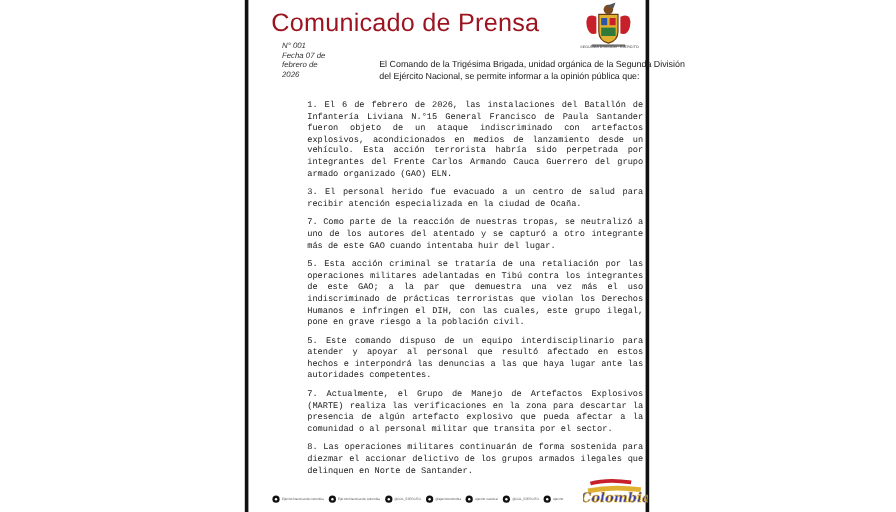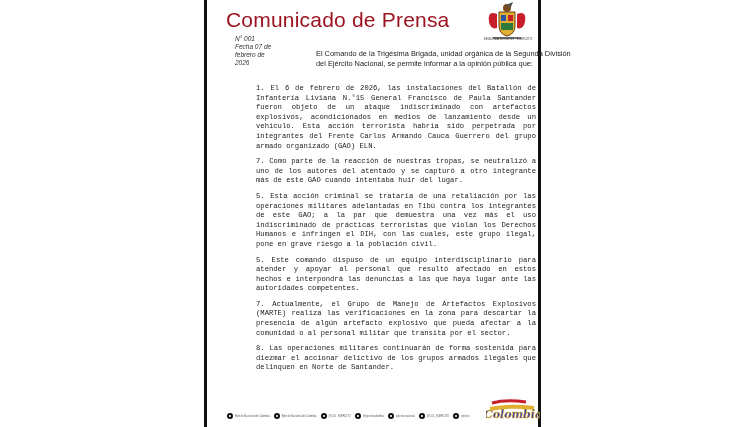--- a/index.html
+++ b/index.html
@@ -47,20 +47,21 @@
     <div>N° 001</div>
     <div>Fecha 07 de</div>
     <div>febrero de</div>
     <div>2026</div>
   </div>
 
   <div class="intro">El Comando de la Trigésima Brigada, unidad orgánica de la Segunda División del Ejército Nacional, se permite informar a la opinión pública que:</div>
 
   <div class="body">
     <p>1. El 6 de febrero de 2026, las instalaciones del Batallón de Infantería Liviana N.°15 General Francisco de Paula Santander fueron objeto de un ataque indiscriminado con artefactos explosivos, acondicionados en medios de lanzamiento desde un vehículo. Esta acción terrorista habría sido perpetrada por integrantes del Frente Carlos Armando Cauca Guerrero del grupo armado organizado (GAO) ELN.</p>
+    <p>3. El personal herido fue evacuado a un centro de salud para recibir atención especializada en la ciudad de Ocaña.</p>
     <p>7. Como parte de la reacción de nuestras tropas, se neutralizó a uno de los autores del atentado y se capturó a otro integrante más de este GAO cuando intentaba huir del lugar.</p>
     <p>5. Esta acción criminal se trataría de una retaliación por las operaciones militares adelantadas en Tibú contra los integrantes de este GAO; a la par que demuestra una vez más el uso indiscriminado de prácticas terroristas que violan los Derechos Humanos e infringen el DIH, con las cuales, este grupo ilegal, pone en grave riesgo a la población civil.</p>
     <p>5. Este comando dispuso de un equipo interdisciplinario para atender y apoyar al personal que resultó afectado en estos hechos e interpondrá las denuncias a las que haya lugar ante las autoridades competentes.</p>
     <p>7. Actualmente, el Grupo de Manejo de Artefactos Explosivos (MARTE) realiza las verificaciones en la zona para descartar la presencia de algún artefacto explosivo que pueda afectar a la comunidad o al personal militar que transita por el sector.</p>
     <p>8. Las operaciones militares continuarán de forma sostenida para diezmar el accionar delictivo de los grupos armados ilegales que delinquen en Norte de Santander.</p>
   </div>
 
   <div class="footer">
     <div class="social">
         <span class="dot"></span>

